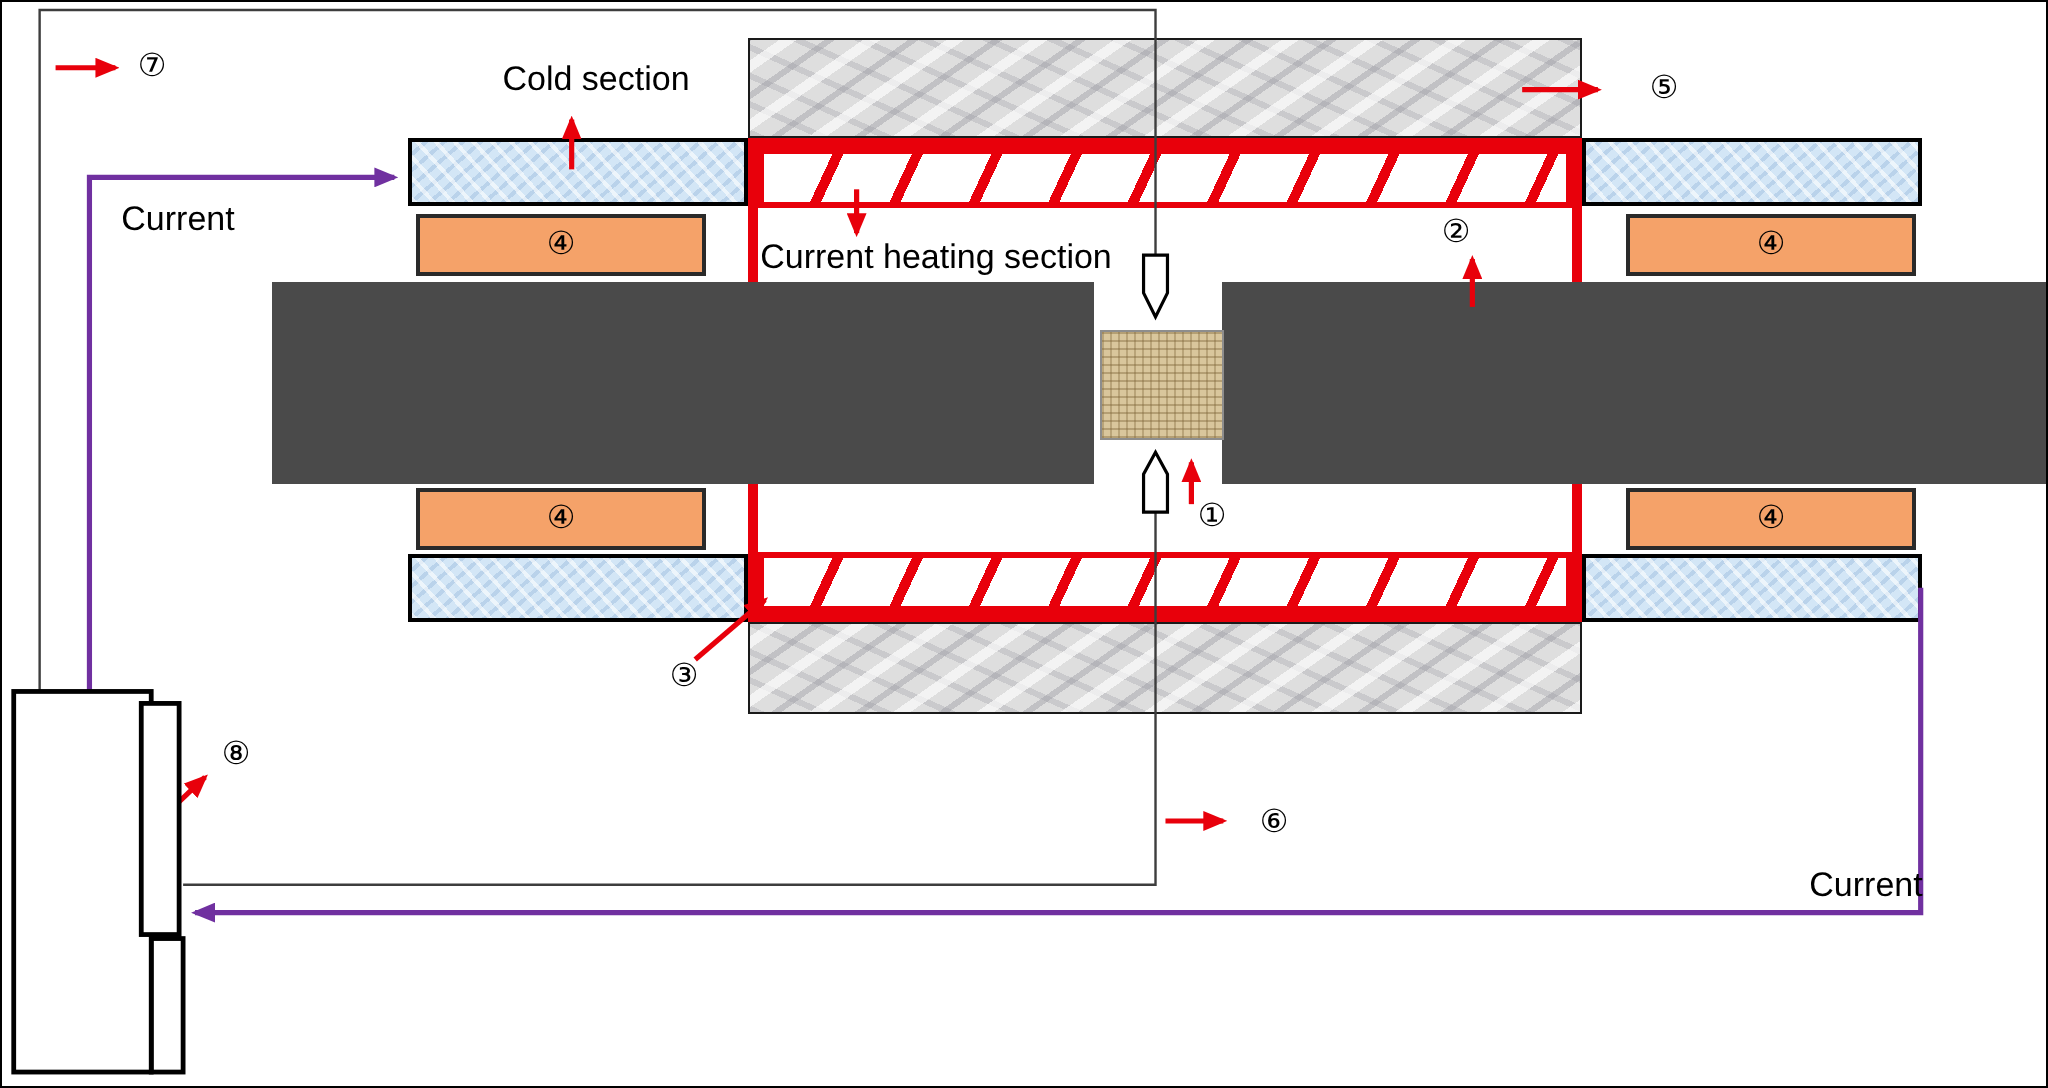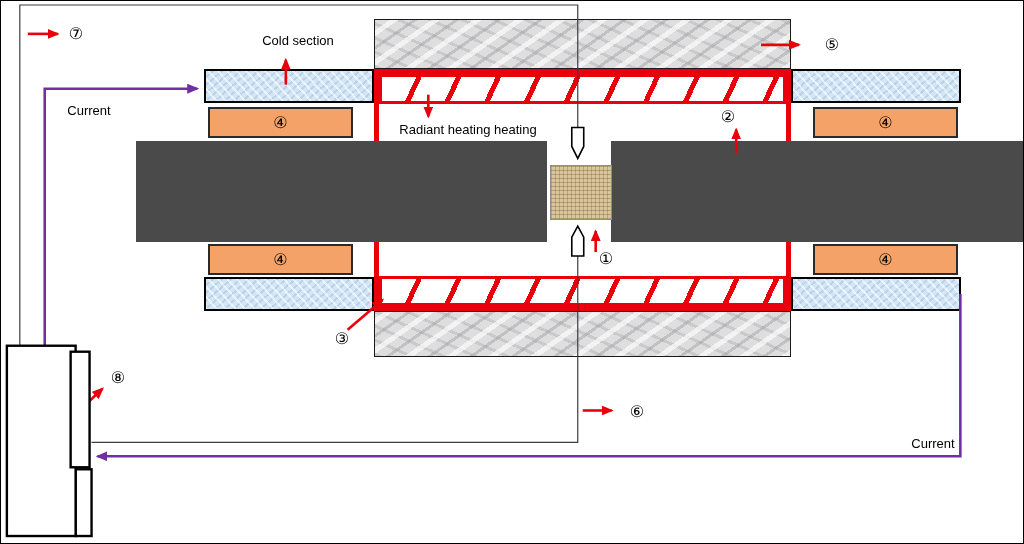--- a/index.html
+++ b/index.html
@@ -46,21 +46,21 @@
   .specimen{
     background-color:var(--specimen-tan);
     border:1px solid #8d8d8d;
     background-image:
       repeating-linear-gradient(0deg, rgba(125,100,55,.4) 0 1px, rgba(0,0,0,0) 1px 4px),
       repeating-linear-gradient(90deg, rgba(125,100,55,.35) 0 1px, rgba(0,0,0,0) 1px 4px);
   }
   .overlay{position:absolute;left:0;top:0;width:100%;height:100%;}
   .lbl{
     position:absolute;transform:translate(-50%,-50%);
-    font-size:13px;color:#000;white-space:nowrap;
+    font-size:17px;color:#000;white-space:nowrap;
   }
   .num{font-size:16px;line-height:1;}
   .orange .num{position:static;transform:none;}
   .gray{fill:none;stroke:#3d3d3d;stroke-width:1.2;}
   .purple{fill:none;stroke:var(--current-purple);stroke-width:2.6;}
   .red{stroke:var(--arrow-red);stroke-width:2.6;}
   .dev{fill:#fff;stroke:#000;stroke-width:2.4;}
   .tc{fill:#fff;stroke:#000;stroke-width:1.6;}
 </style>
 </head>
@@ -125,21 +125,21 @@
 
     <rect class="dev" x="74" y="470" width="16" height="67"></rect>
     <rect class="dev" x="5" y="346" width="69" height="191"></rect>
     <rect class="dev" x="69" y="352" width="19" height="116"></rect>
 
     <path class="tc" d="M572,127 L584,127 L584,146 L578,158 L572,146 Z"></path>
     <path class="tc" d="M572,256 L584,256 L584,237 L578,226 L572,237 Z"></path>
   </svg>
 
   <div class="lbl" style="left:297px;top:39px">Cold section</div>
-  <div class="lbl" style="left:467px;top:128px">Radiant heating heating</div>
+  <div class="lbl" style="left:467px;top:128px">Current heating section</div>
   <div class="lbl" style="left:88px;top:109px">Current</div>
   <div class="lbl" style="left:932px;top:442px">Current</div>
 
   <div class="lbl num" style="left:75px;top:33px">⑦</div>
   <div class="lbl num" style="left:831px;top:44px">⑤</div>
   <div class="lbl num" style="left:727px;top:116px">②</div>
   <div class="lbl num" style="left:605px;top:258px">①</div>
   <div class="lbl num" style="left:341px;top:338px">③</div>
   <div class="lbl num" style="left:117px;top:377px">⑧</div>
   <div class="lbl num" style="left:636px;top:411px">⑥</div>

